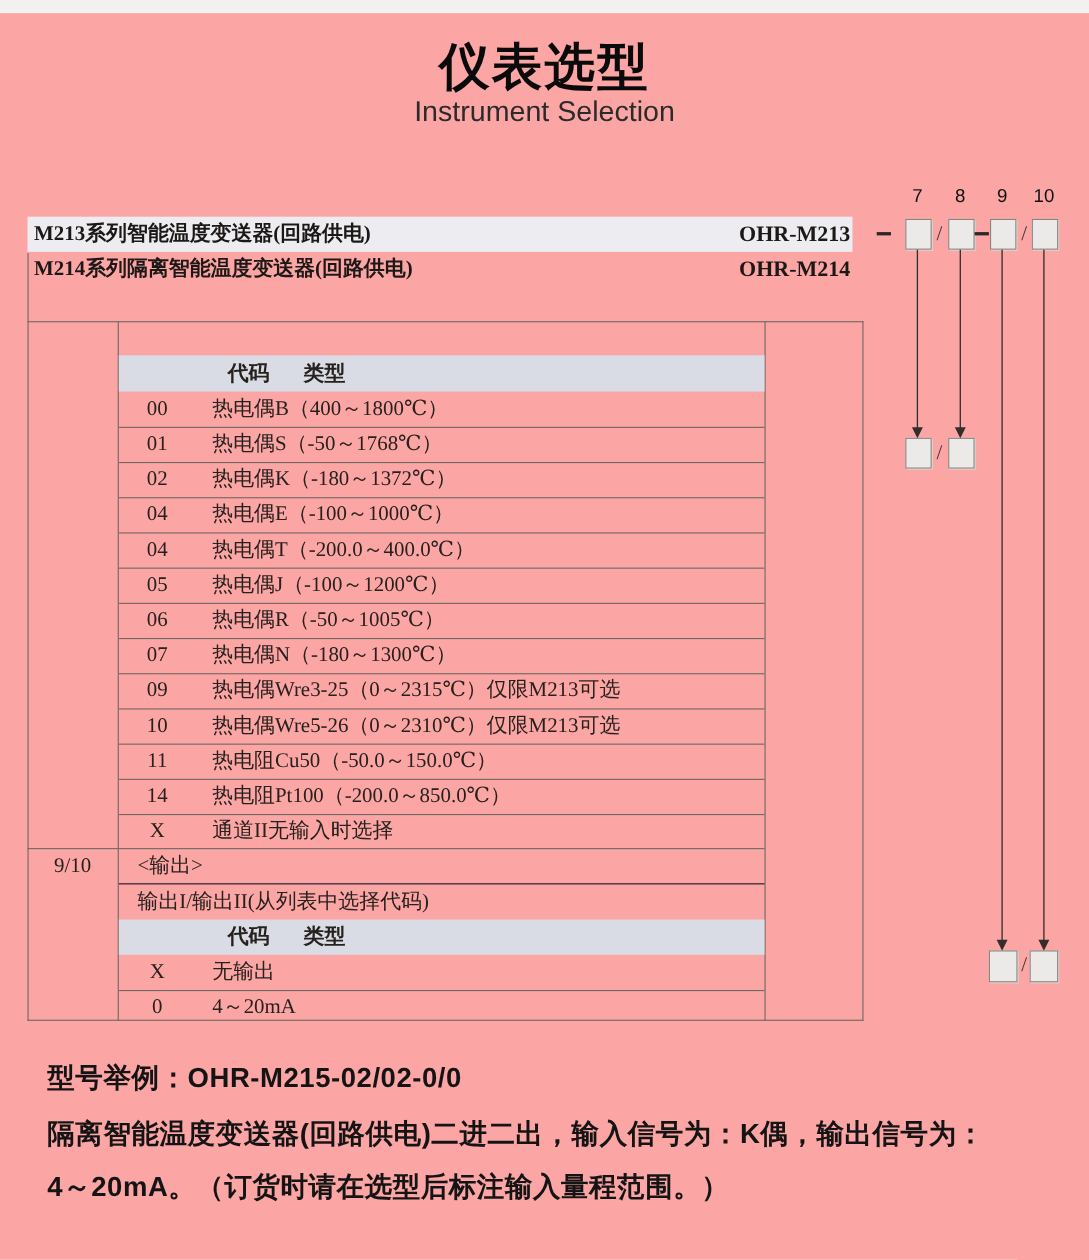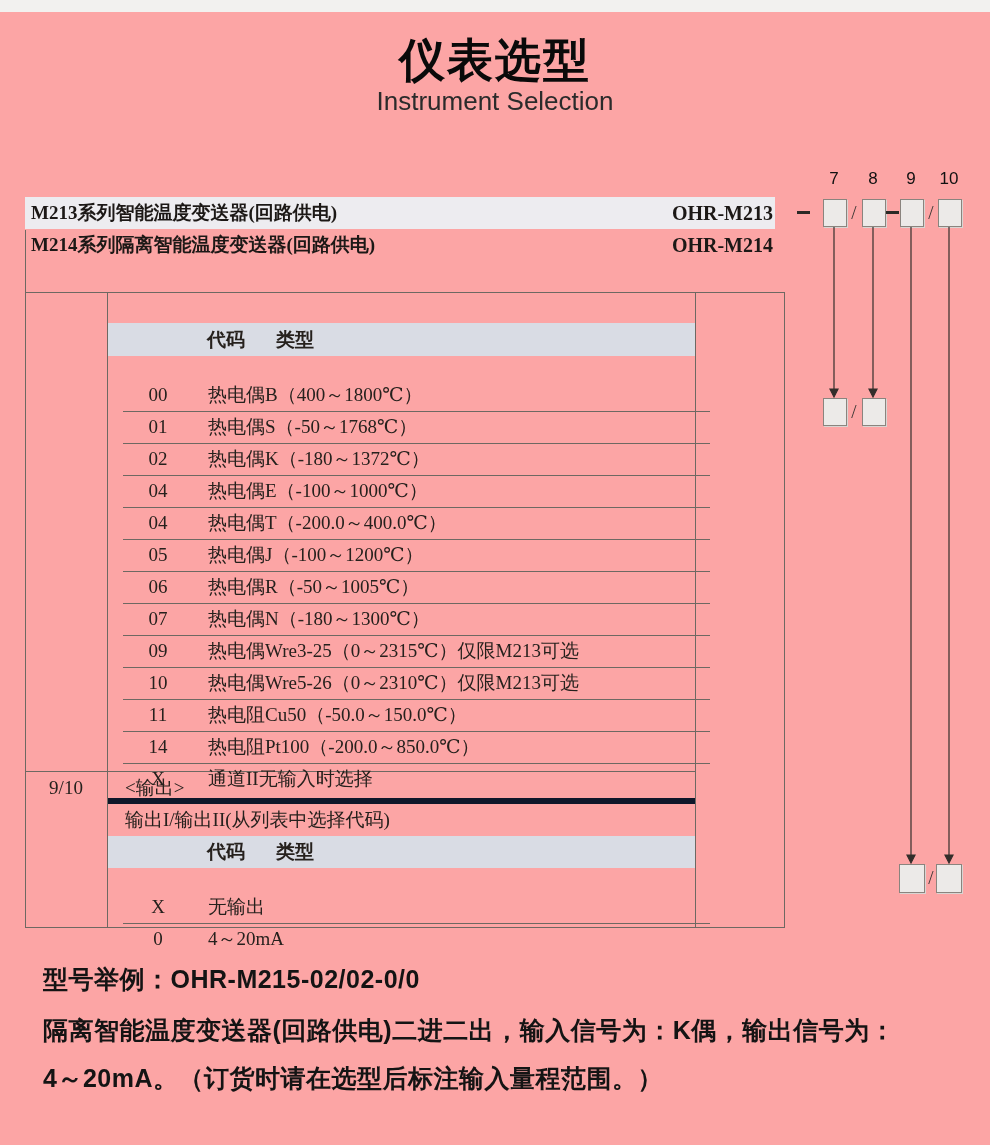--- a/index.html
+++ b/index.html
@@ -26,31 +26,31 @@
             font-size:19px;color:#3a3734;font-family:"Liberation Serif","DejaVu Serif",serif;}
   
   .tbl{position:absolute;left:25px;top:292px;width:612px;height:636px;}
   .vline{position:absolute;width:1px;background:#6e6862;top:0;height:636px;}
   .hline{position:absolute;height:1px;background:#6e6862;}
   .band{position:absolute;left:83px;width:587px;background:#d9dce4;}
   .hdr-code{position:absolute;left:88px;width:60px;text-align:center;font-weight:bold;}
   .hdr-type{position:absolute;left:168px;font-weight:bold;}
   .band span, .trow span{font-size:19px;color:#26211d;
         font-family:"Liberation Serif","DejaVu Serif",serif;}
-  .trow{position:absolute;left:98px;width:587px;height:32px;line-height:32px;margin-top:23px;}
+  .trow{position:absolute;left:83px;width:587px;height:32px;line-height:32px;}
   .trow.bb{border-bottom:1px solid #6e6862;}
   .code{position:absolute;left:5px;width:60px;text-align:center;}
   .type{position:absolute;left:85px;white-space:nowrap;}
   .outlabel{position:absolute;left:0;top:480px;width:82px;height:32px;line-height:32px;
             text-align:center;font-size:19px;color:#26211d;
             font-family:"Liberation Serif","DejaVu Serif",serif;}
   .outrow{position:absolute;left:83px;width:587px;height:32px;line-height:32px;
           font-size:19px;color:#26211d;padding-left:17px;box-sizing:border-box;
           font-family:"Liberation Serif","DejaVu Serif",serif;white-space:nowrap;}
-  .outrow.bb{border-bottom:6px solid #0f172a;}
+  .outrow.bb{border-bottom:1px solid #0f172a;}
   
   .ex-line{position:absolute;left:35px;font-size:25px;font-weight:bold;color:#141414;
            white-space:nowrap;letter-spacing:0.5px;margin-left:8px;}
   svg.arrows{position:absolute;left:0;top:0;pointer-events:none;}
 </style>
 </head>
 <body>
 
 <div class="page">
   <div class="topstrip"></div>

